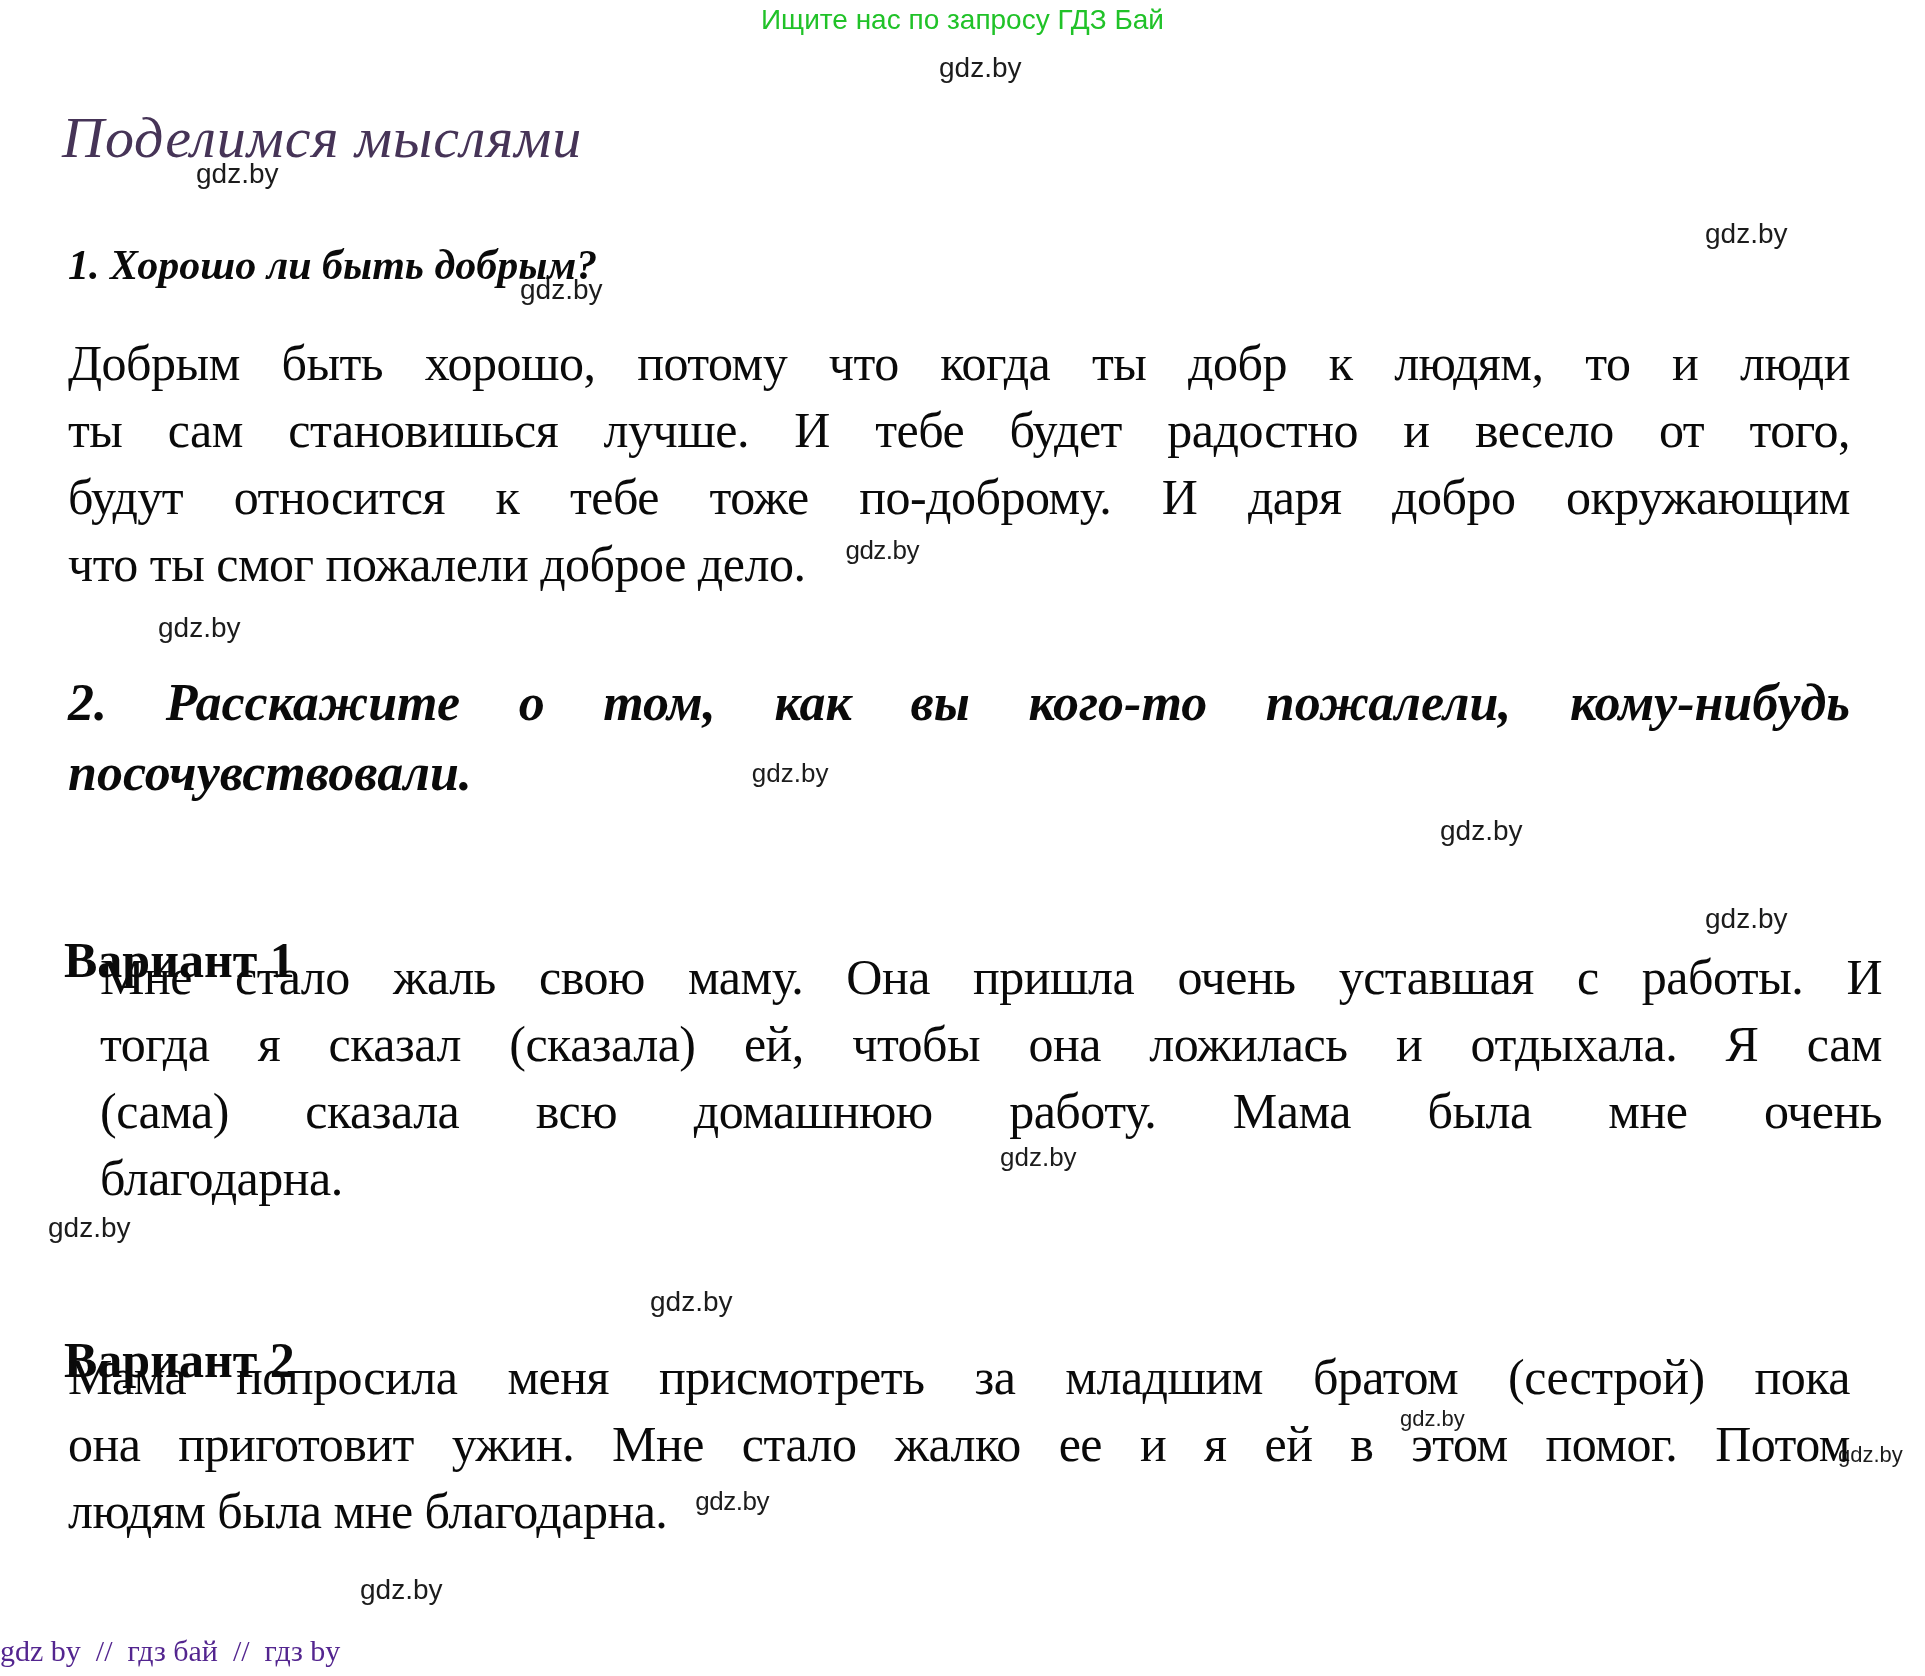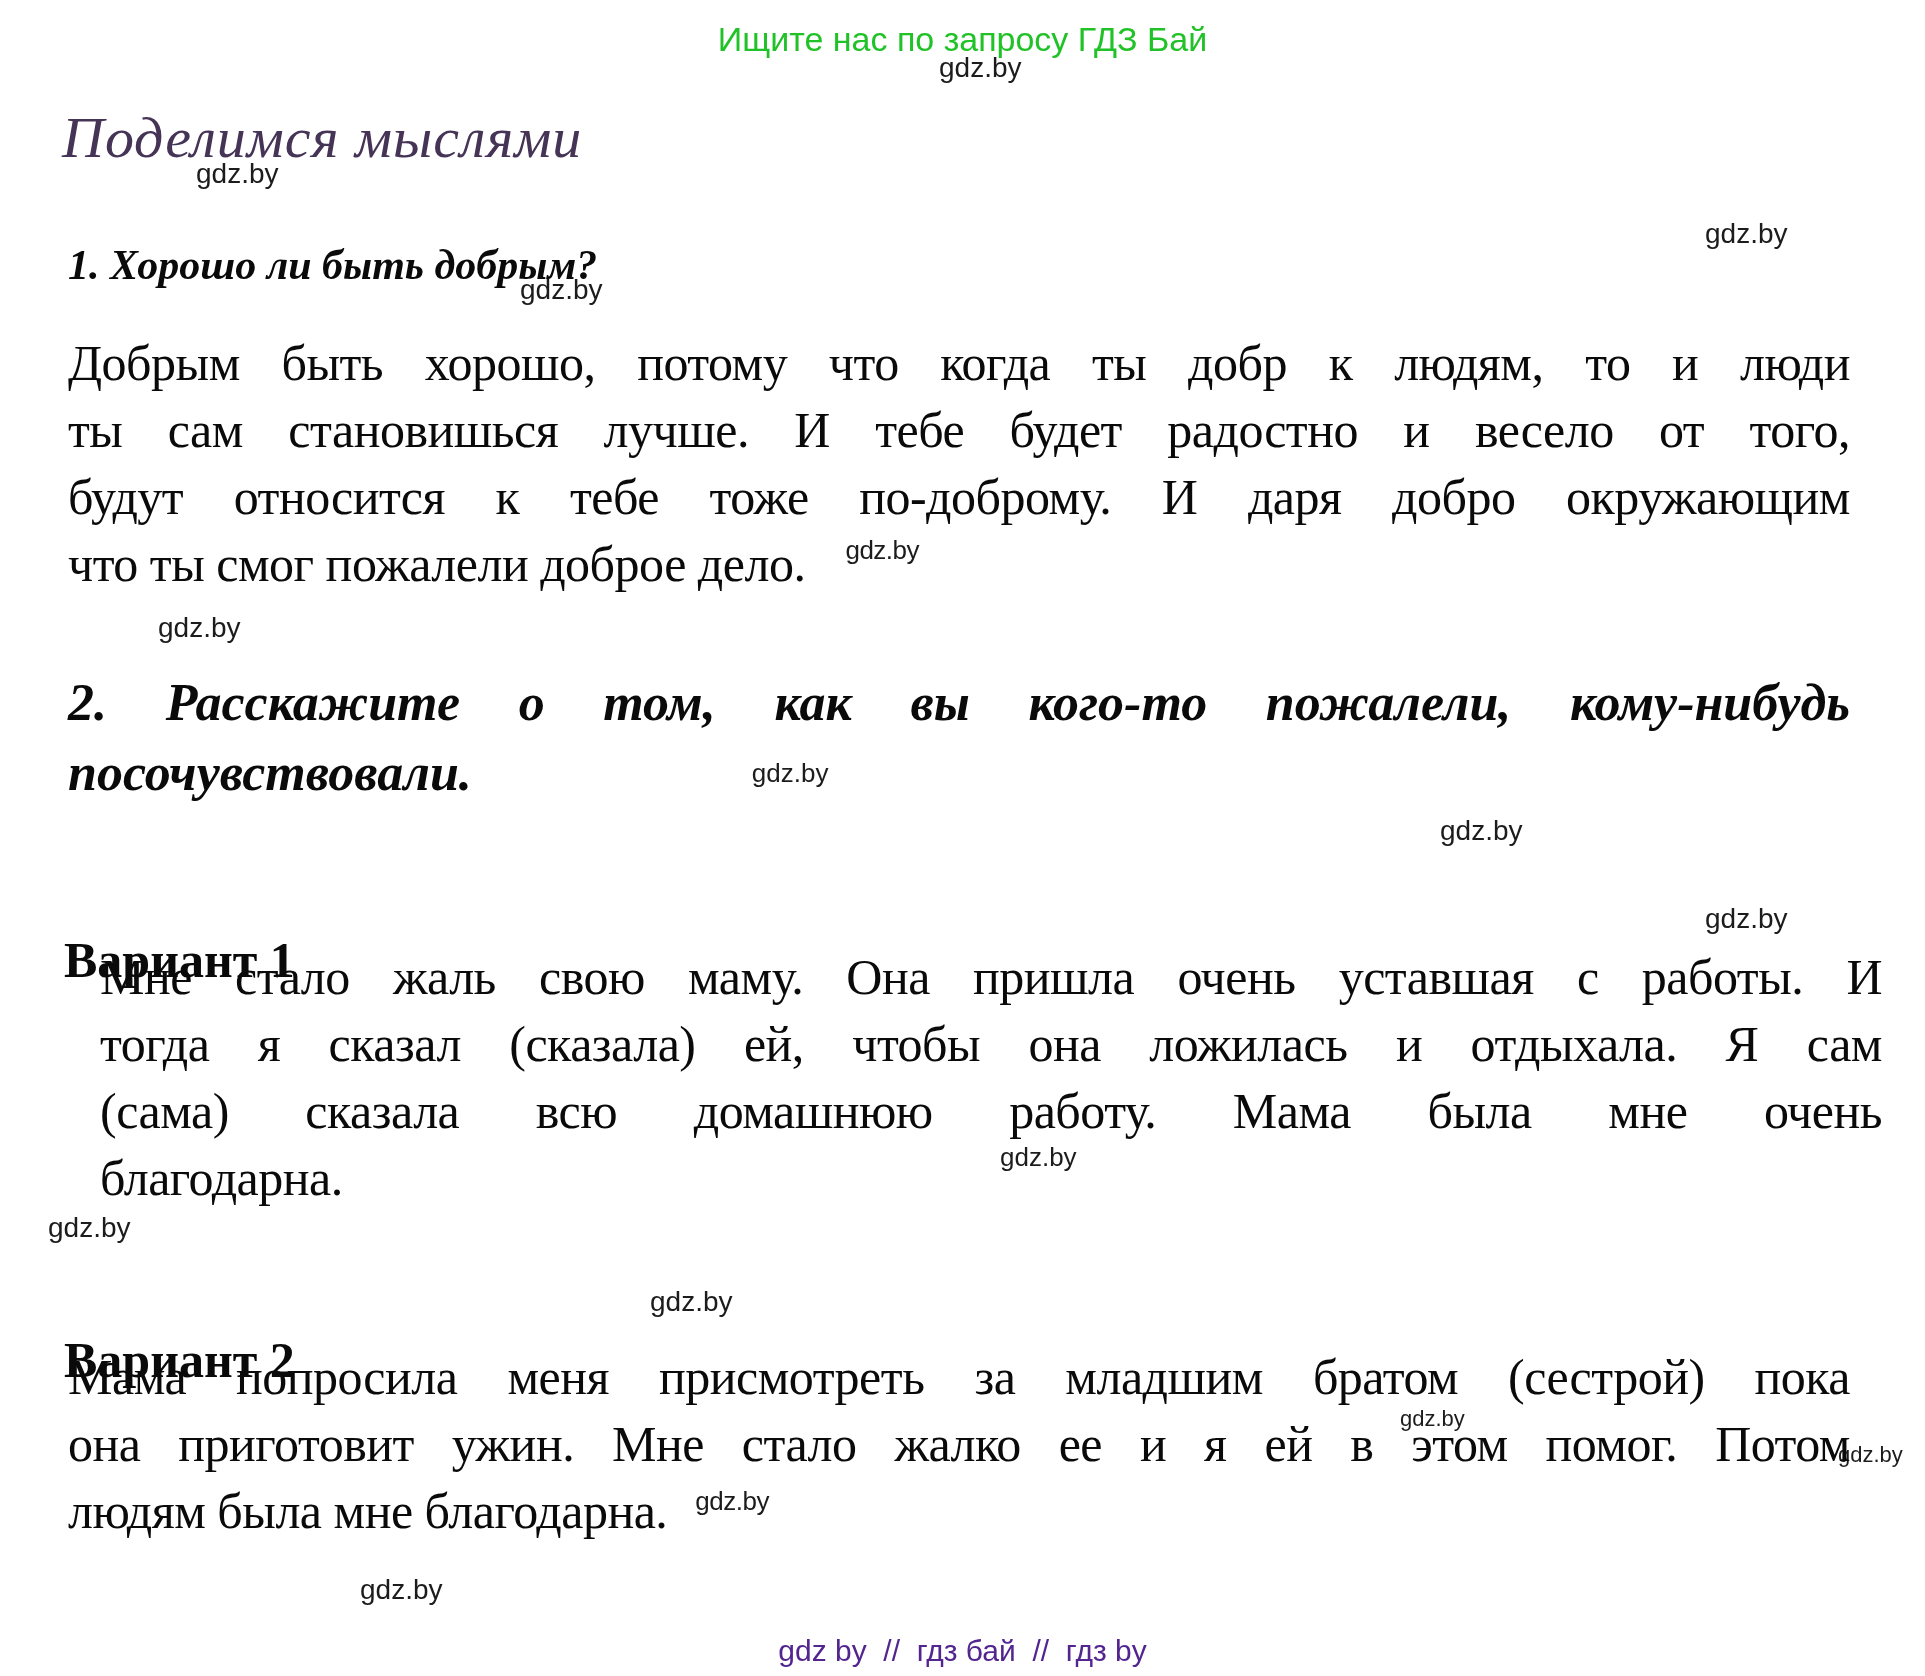--- a/index.html
+++ b/index.html
@@ -7,25 +7,25 @@
     position: relative;
     width: 1925px;
     height: 1676px;
     background: #ffffff;
     font-family: "Liberation Serif", serif;
     color: #0a0a0a;
     overflow: hidden;
   }
   .banner {
     position: absolute;
-    top: 20px; left: 0;
+    top: 4px; left: 0;
     width: 100%;
     text-align: center;
     font-family: "Liberation Sans", sans-serif;
-    font-size: 34px;
+    font-size: 28px;
     color: var(--green-color, #20c228);
   }
   .wm {
     position: absolute;
     font-family: "Liberation Sans", sans-serif;
     font-size: 28px;
     color: #1c1c1c;
     white-space: nowrap;
   }
   .wm.small { font-size: 22px; }
@@ -100,22 +100,21 @@
   }
   .v1h { top: 880px;  }
   .v2h { top: 1280px; }
   .sup1 { margin-left: 40px;  top: -22px; }
   .sup2 { margin-left: 280px; top: -8px;  }
   .sup3 { margin-left: 28px;  top: -18px; }
   .footer {
     position: absolute;
     top: 1634px; left: 0;
     width: 100%;
-    text-align: center;
-    font-family: Liberation Sans, sans-serif;
+    font-family: Liberation Serif, serif;
     font-size: 30px;
     color: var(--footer-color, #53258f);
     white-space: pre;
   }
 </style>
 </head>
 <body>
 
 <div class="page">
 

